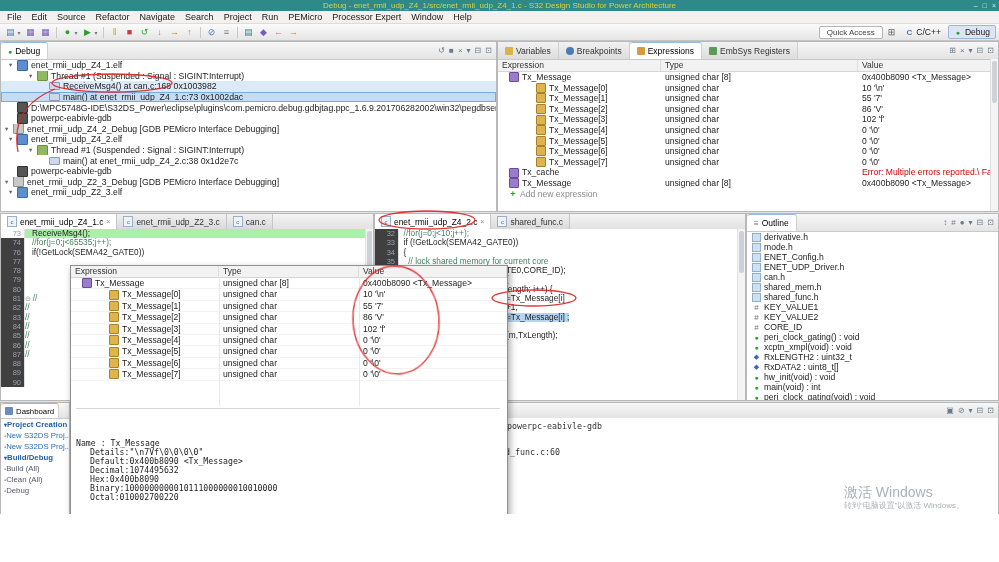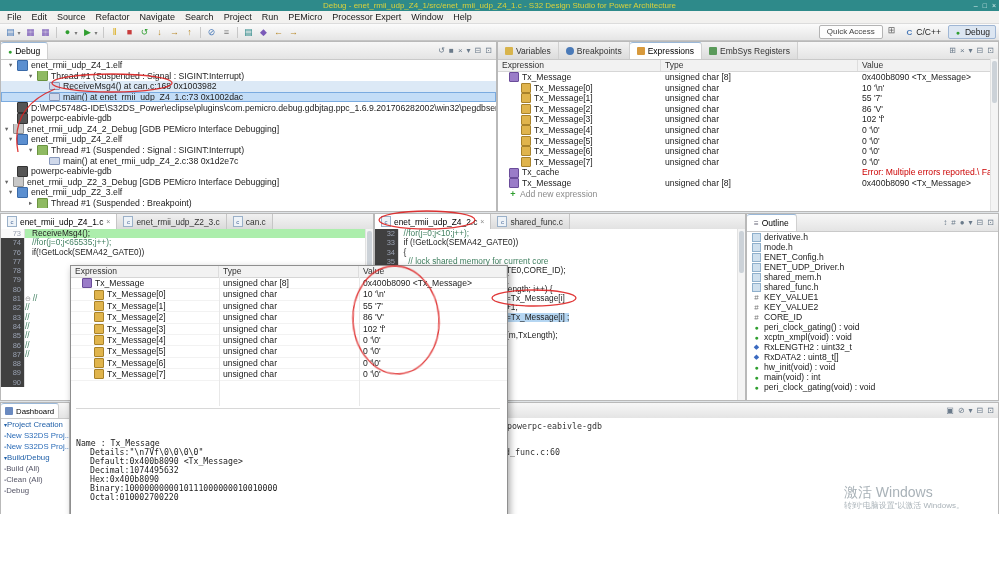--- a/index.html
+++ b/index.html
@@ -11,21 +11,21 @@
   .winctl{position:absolute;right:3px;top:0;height:11px;display:flex;gap:5px;align-items:center}
   .winctl span{color:#d4ecec;font-size:7px;line-height:11px}
   .menubar{position:absolute;left:0;top:11px;width:999px;height:13px;background:#f2f1ef;border-bottom:1px solid #dcdcdc;display:flex;align-items:center;padding-left:2px;box-sizing:border-box}
   .menu{padding:0 5px;color:#1a1a1a;white-space:nowrap}
   .toolbar{position:absolute;left:0;top:24px;width:999px;height:17px;background:linear-gradient(#fbfbfb,#e5e5e5);border-bottom:1px solid #c4c4c4;display:flex;align-items:center;padding-left:3px;box-sizing:border-box}
   .tbico{width:13px;height:13px;display:flex;align-items:center;justify-content:center;font-size:9px;margin:0 1px;border-radius:2px;flex:none}
   .tbico.tiny{width:6px;font-size:6px;margin-left:-2px}
   .tbico.sep{width:1px;height:11px;background:#c8c8c8;margin:0 3px;border-radius:0}
   .c-blue{color:#4a7ab8}.c-purple{color:#7a5ab8}.c-green{color:#2f9e2f}.c-yellow{color:#d8a400}
   .c-red{color:#c83c3c}.c-gray{color:#777}.c-teal{color:#2e8a8a}.c-gold{color:#b88a2a}
-  .tb-right{margin-left:auto;display:flex;gap:5px;padding-right:3px}
+  .tb-right{margin-left:auto;display:flex;align-items:center;gap:5px;padding-right:3px}
   .qa{border:1px solid #b4b4b4;border-radius:2px;background:#fdfdfd;font-size:8px;color:#444;padding:1px 7px;white-space:nowrap}
   .openpersp{color:#666;font-size:9px}
   .pbtn{display:flex;align-items:center;gap:3px;font-size:8.5px;padding:1px 5px;border-radius:2px;color:#222;white-space:nowrap}
   .pbtn.active{background:#dce6f2;border:1px solid #9fb6d4}
   .picon{width:8px;display:inline-flex;justify-content:center}
   .pbtn.cpp .picon::before{content:"C";color:#4a7ab8;font-weight:bold;font-size:8px}
   .pbtn.dbg .picon::before{content:"●";color:#2f9e2f;font-size:7px}
 
   
   .panel{position:absolute;background:#fff;border:1px solid #b9b9b9;box-sizing:border-box;overflow:hidden}
@@ -63,21 +63,21 @@
   .trow.ico-launch .tico{background:#c8c8c8;border:1px solid #909090}
   .trow.sel-weak{background:#dce9f6}
   .trow.sel{background:#c3ddf7;outline:1px solid #7aabe0;outline-offset:-1px}
 
   
   .xhead{display:flex;height:11px;background:#f2f2f2;border-bottom:1px solid #d6d6d6;font-size:8.5px;color:#333}
   .xh{padding-left:4px;border-right:1px solid #ddd;line-height:11px;box-sizing:border-box}
   .xh.exp{width:163px}.xh.typ{width:197px}.xh.val{flex:1}
   .erow{display:flex;height:10.6px;line-height:10.6px;font-size:8.6px;white-space:nowrap}
   .ce{width:163px;display:flex;align-items:center;overflow:hidden;padding-left:3px;flex:none;box-sizing:border-box}
-  .erow.lvl1 .ce{padding-left:15px}
+  .erow.lvl1 .ce{padding-left:30px}
   .ctyp{width:197px;overflow:hidden;flex:none;padding-left:4px;box-sizing:border-box}
   .cval{flex:1;overflow:hidden;padding-left:4px;box-sizing:border-box}
   .vico{width:8px;height:8px;flex:none;margin-right:3px;border-radius:1px;background:#e0b44c;border:1px solid #a8822a}
   .erow.parent .vico{background:#9a7cc8;border-color:#6a4c9a}
   .erow.err .cval{color:#cc0000}
   .erow.add .vico{background:none;border:none;display:inline-flex;align-items:center;justify-content:center}
   .erow.add .vico::before{content:"+";color:#2f9e2f;font-weight:bold;font-size:9px}
   .erow.add .elab{color:#8a8a8a}
   .vscroll{position:absolute;right:0;top:17px;bottom:0;width:7px;background:#f4f4f4;border-left:1px solid #e2e2e2}
   .vscroll::before{content:"";display:block;margin:2px 1px;width:5px;height:42px;background:#ccd2d8;border-radius:2px}
@@ -105,21 +105,21 @@
   
   .oi{display:flex;align-items:center;height:10px;font-size:8.6px;padding-left:5px;white-space:nowrap;overflow:hidden}
   .oico{width:9px;height:9px;margin-right:3px;flex:none;display:inline-flex;align-items:center;justify-content:center}
   .oi.inc .oico{background:#cfe0ee;border:1px solid #8fb0cc;box-sizing:border-box}
   .oi.def .oico::before{content:"#";color:#777;font-size:8px}
   .oi.fn .oico::before{content:"●";color:#2f9e2f;font-size:7px}
   .oi.var .oico::before{content:"◆";color:#3a6ac0;font-size:7px}
 
   
   .di{display:flex;align-items:center;height:11px;font-size:7.8px;padding-left:3px;white-space:nowrap;overflow:hidden}
-  .di.hdr{color:#1f5fa8;font-weight:normal}
+  .di.hdr{color:#1f5fa8;font-weight:bold}
   .di.hdr::before{content:"▾ ";font-size:6px}
   .di.link{color:#2b6cb8}
   .di.link::before{content:"▪ ";color:#7aa0cc;font-size:6px}
   .di.act{color:#556}
   .di.act::before{content:"▪ ";color:#99a;font-size:6px}
 
   
   .conbody{position:absolute;left:0;right:0;top:15px;bottom:0;background:#fff}
   .conline{position:absolute;font-family:"DejaVu Sans Mono",monospace;font-size:8.3px;color:#333;white-space:pre}
   .conline.cline1{left:436px;top:3px}
@@ -323,25 +323,20 @@
           <span class="tico"></span>
           <span>enet_rmii_udp_Z2_3_Debug [GDB PEMicro Interface Debugging]</span>
         </div>
 
         <div class="trow lvl1 open ico-elf">
           <span class="tw"></span>
           <span class="tico"></span>
           <span>enet_rmii_udp_Z2_3.elf</span>
         </div>
 
-        <div class="trow lvl2 closed ico-thread">
-          <span class="tw"></span>
-          <span class="tico"></span>
-          <span>Thread #1 (Suspended : Breakpoint)</span>
-        </div>
       </div>
   </div>
 
   <div class="panel" id="exprPanel">
     <div class="phead">
       <div style="display:flex;align-items:flex-end">
 
           <div class="ptab xtab v">
             <span class="ticn"></span>
             <span>Variables</span>
@@ -754,20 +749,24 @@
         <div class="oi inc">
           <span class="oico"></span>
           <span>ENET_Config.h</span>
         </div>
 
         <div class="oi inc">
           <span class="oico"></span>
           <span>ENET_UDP_Driver.h</span>
         </div>
 
+        <div class="oi inc">
+          <span class="oico"></span>
+          <span>can.h</span>
+        </div>
 
         <div class="oi inc">
           <span class="oico"></span>
           <span>shared_mem.h</span>
         </div>
 
         <div class="oi inc">
           <span class="oico"></span>
           <span>shared_func.h</span>
         </div>

